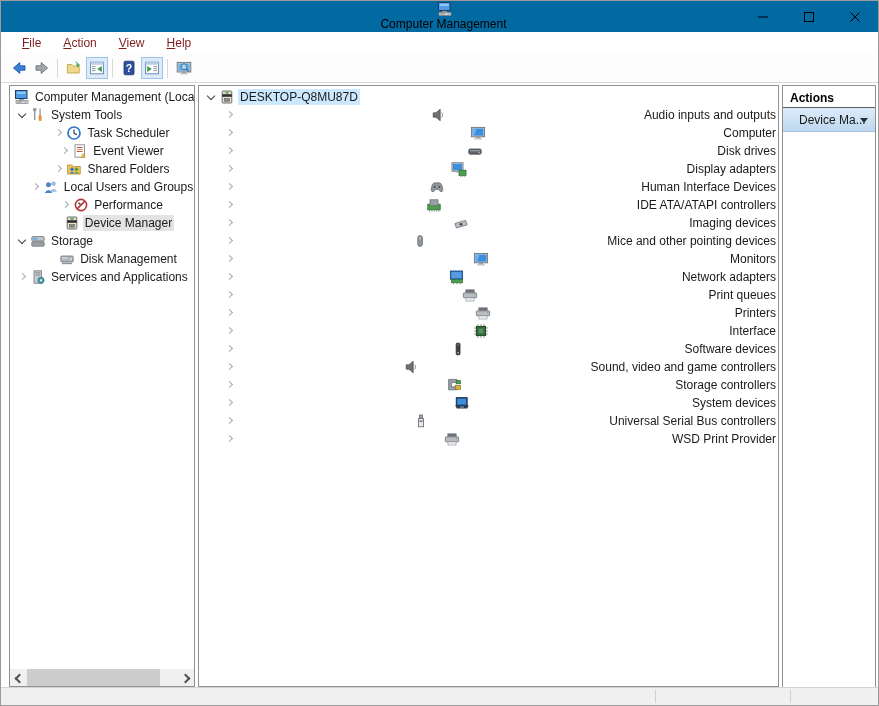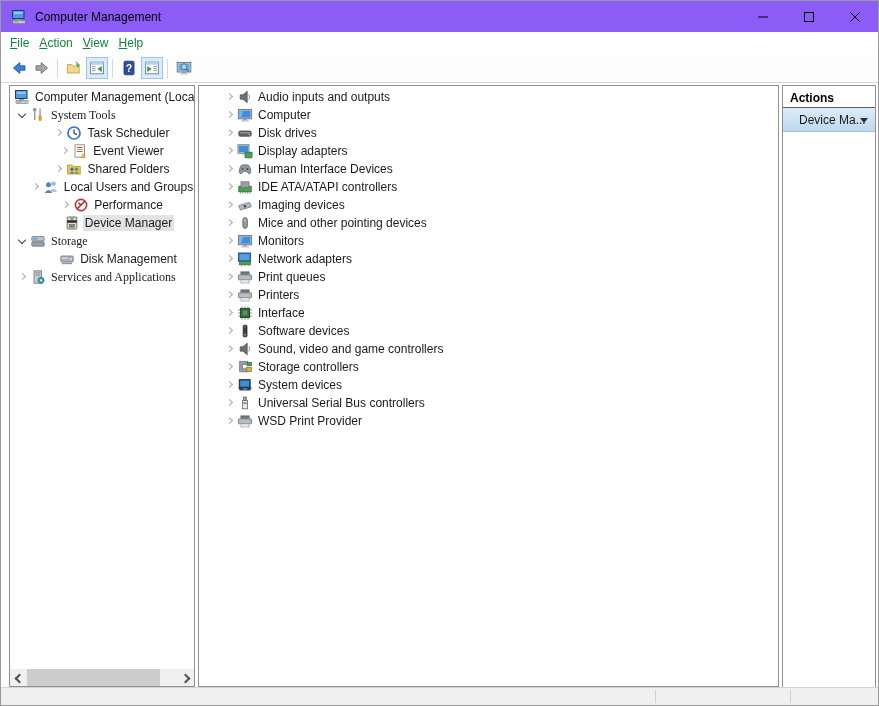--- a/index.html
+++ b/index.html
@@ -1,29 +1,29 @@
 <!DOCTYPE html>
 <html><head>
 <meta charset="utf-8">
 <style>
   html,body{margin:0;padding:0;background:#fff;font-family:"Liberation Sans",sans-serif;}
   *{box-sizing:border-box;}
   .window{position:relative;width:879px;height:706px;background:#fff;border:1px solid #9a9a9a;overflow:hidden;color:#1a1a1a;}
 
   
-  .titlebar{position:absolute;left:0;top:0;right:0;height:31px;background:#8b5cf6;display:flex;align-items:center;}
+  .titlebar{position:absolute;left:0;top:0;right:0;height:31px;background:#0369a1;display:flex;align-items:center;flex-direction:column;}
   .app-icon{width:16px;height:16px;margin-left:10px;flex:none;}
   .title-text{margin-left:8px;font-size:12px;color:#000;}
   .caption-buttons{position:absolute;right:0;top:0;height:31px;display:flex;}
   .capbtn{width:46px;height:31px;display:flex;align-items:center;justify-content:center;}
   .capbtn svg{display:block;}
 
   
   .menubar{position:absolute;left:0;top:31px;right:0;height:22px;background:#fff;display:flex;align-items:center;font-size:12px;}
-  .menu-item{margin-left:8px;padding:2px 1px;color:#15803d;}
+  .menu-item{margin-left:20px;padding:2px 1px;color:#7f1d1d;}
   .menu-item .mi-first{text-decoration:underline;}
 
   
   .toolbar{position:absolute;left:0;top:53px;right:0;height:29px;background:#fdfdfd;border-bottom:1px solid #d9d9d9;display:flex;align-items:center;padding-left:7px;}
   .tb-btn{width:22px;height:22px;margin-right:1px;display:flex;align-items:center;justify-content:center;position:relative;border:1px solid transparent;}
   .tb-btn[data-active="true"]{background:#dceafa;border:1px solid #9cc5ec;}
   .tb-btn[data-sep="true"]{margin-right:10px;}
   .tb-btn[data-sep="true"]::after{content:"";position:absolute;right:-6px;top:1px;height:19px;border-right:1px solid #d9d9d9;}
   .tbic{width:16px;height:16px;}
 
@@ -35,24 +35,24 @@
 
   
   .tree{padding-top:2px;}
   .row{display:flex;align-items:center;height:18px;white-space:nowrap;font-size:12px;overflow:hidden;}
   .chev{width:14px;height:18px;flex:none;position:relative;}
   .row[data-exp="collapsed"] .chev::before{content:"";position:absolute;left:4px;top:6px;width:4px;height:4px;border:solid #a9a9a9;border-width:1px 1px 0 0;transform:rotate(45deg);}
   .row[data-exp="expanded"] .chev::before{content:"";position:absolute;left:3px;top:5px;width:5px;height:5px;border:solid #3c3c3c;border-width:0 0 1.5px 1.5px;transform:rotate(-45deg);}
   .ic{width:16px;height:16px;margin-right:3px;flex:none;}
   .lbl{padding:1px 2px;line-height:14px;}
   .ct .row[data-level="0"]{padding-left:4px;}
-  .ct .row[data-level="1"]{padding-left:6px;font-family:Liberation Serif, serif;}
+  .ct .row[data-level="1"]{padding-left:6px;}
   .ct .row[data-level="2"]{padding-left:20px;justify-content:center;}
   .dt .row[data-level="0"]{padding-left:6px;}
-  .dt .row[data-level="1"]{padding-left:24px;}
+  .dt .row[data-level="1"]{padding-left:24px;justify-content:space-between;}
   .dt .row[data-selected="true"] .lbl{background:#cce8ff;}
   .ct .row[data-selected="true"] .lbl{background:#e3e3e3;}
 
   
   .hscroll{position:absolute;left:0;right:0;bottom:0;height:17px;background:#f0f0f0;}
   .sb-arrow{position:absolute;top:0;width:16px;height:17px;}
   .sb-arrow.left{left:0;}
   .sb-arrow.right{right:0;}
   .sb-arrow::before{content:"";position:absolute;top:6px;width:5px;height:5px;border:solid #505050;border-width:2px 2px 0 0;}
   .sb-arrow.left::before{left:6px;transform:rotate(-135deg);}
@@ -486,20 +486,27 @@
     <div class="hscroll">
       <span class="sb-arrow left"></span>
       <span class="sb-thumb"></span>
       <span class="sb-arrow right"></span>
     </div>
   </div>
 
   <div class="pane device-pane">
     <div class="tree dt">
 
+        <div class="row" data-level="0" data-exp="expanded" data-selected="true">
+          <span class="chev"></span>
+          <svg class="ic">
+            <use href="#sym-device-manager"></use>
+          </svg>
+          <span class="lbl">DESKTOP-Q8MU87D</span>
+        </div>
 
         <div class="row" data-level="1" data-exp="collapsed" data-selected="false">
           <span class="chev"></span>
           <svg class="ic">
             <use href="#sym-speaker"></use>
           </svg>
           <span class="lbl">Audio inputs and outputs</span>
         </div>
 
         <div class="row" data-level="1" data-exp="collapsed" data-selected="false">

